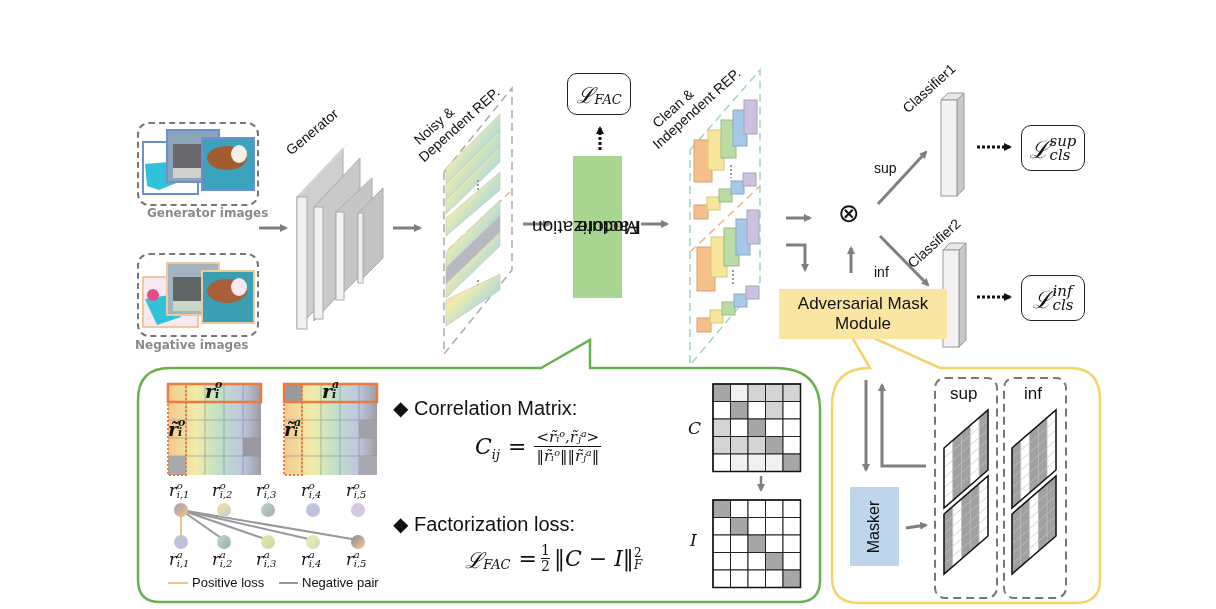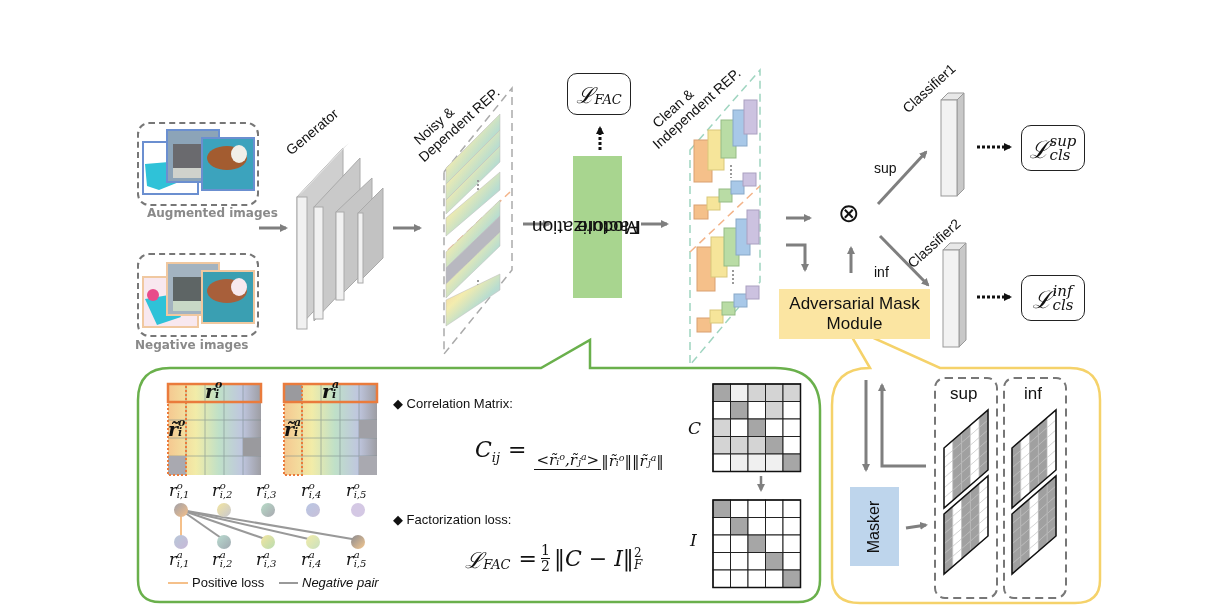--- a/index.html
+++ b/index.html
@@ -7,39 +7,39 @@
   .abs{position:absolute;}
   .rot{transform-origin:left bottom;white-space:nowrap;}
   .caption-img{font-family:"DejaVu Sans",sans-serif;font-weight:bold;font-size:12px;color:#8a8a8a;}
   .math{font-family:"DejaVu Serif",serif;font-style:italic;}
   .lossbox{border:1.5px solid #222;border-radius:10px;background:#fff;display:flex;align-items:center;justify-content:center;}
   .fact{background:#a8d58f;display:flex;align-items:center;justify-content:center;}
   .fact span{transform:rotate(-90deg);white-space:nowrap;font-size:19px;text-align:center;line-height:22px;display:block;}
   .adv{background:#fbe5a2;display:flex;align-items:center;justify-content:center;text-align:center;font-size:17px;line-height:20px;}
   .masker{background:#bed5ec;display:flex;align-items:center;justify-content:center;}
   .masker span{transform:rotate(-90deg);font-size:16px;white-space:nowrap;}
-  .bullet{font-size:13px;text-align:center;}
+  .bullet{font-size:20px;text-align:center;}
   .small{font-size:13px;}
 </style>
 </head>
 <body>
 
 <div class="abs" style="left:137px;top:122px;width:118px;height:80px;border:2px dashed #777;border-radius:12px;">
   <svg width="118" height="80">
     <rect x="4" y="18" width="55" height="52" fill="#fff" stroke="#6b8fd0" stroke-width="2"></rect>
     <polygon points="6,40 30,38 40,58 20,66 8,62" fill="#2fc2d8"></polygon>
     <rect x="28" y="6" width="52" height="52" fill="#8ca4b8" stroke="#6b8fd0" stroke-width="2"></rect>
     <rect x="34" y="20" width="40" height="26" fill="#6a6a6e"></rect>
     <rect x="34" y="44" width="40" height="10" fill="#cfd2cc"></rect>
     <rect x="63" y="14" width="52" height="52" fill="#3ca3bd" stroke="#6b8fd0" stroke-width="2"></rect>
     <ellipse cx="88" cy="34" rx="20" ry="12" fill="#a35c30"></ellipse>
     <ellipse cx="100" cy="30" rx="8" ry="9" fill="#f1efe8"></ellipse>
   </svg>
 </div>
-<div class="abs caption-img" style="left:147px;top:206px;">Augmented images</div>
+<div class="abs caption-img" style="left:147px;top:206px;">Generator images</div>
 
 <div class="abs" style="left:137px;top:253px;width:118px;height:80px;border:2px dashed #777;border-radius:12px;">
   <svg width="118" height="80">
     <rect x="4" y="22" width="55" height="50" fill="#f8e8ef" stroke="#f0c8a0" stroke-width="2"></rect>
     <polygon points="6,44 30,40 42,62 18,70" fill="#2fc2d8"></polygon>
     <circle cx="14" cy="40" r="6" fill="#e84b8a"></circle>
     <rect x="28" y="8" width="52" height="52" fill="#a3b3c0" stroke="#f0c8a0" stroke-width="2"></rect>
     <rect x="34" y="22" width="40" height="26" fill="#5e6565"></rect>
     <rect x="34" y="46" width="40" height="10" fill="#c8d8c6"></rect>
     <rect x="63" y="16" width="52" height="52" fill="#3a9fb2" stroke="#f0c8a0" stroke-width="2"></rect>
@@ -482,21 +482,21 @@
     </span>
 </div>
 
 <div class="abs rot" style="left:660px;top:120px;font-size:14px;transform:rotate(-42deg);line-height:16px;">
   <div style="padding-left:14px">Clean &amp;</div>
   <div>Independent REP.</div>
 </div>
 
 <div class="abs" style="left:838px;top:198px;font-size:26px;font-family:'DejaVu Sans',sans-serif;">⊗</div>
 
-<div class="abs adv" style="left:779px;top:289px;width:151px;height:50px;">
+<div class="abs adv" style="left:779px;top:289px;width:168px;height:50px;">
   <div>
       <div>Adversarial Mask</div>
       <div>Module</div>
     </div>
 </div>
 
 <div class="abs" style="left:874px;top:160px;font-size:14px;">sup</div>
 <div class="abs" style="left:874px;top:264px;font-size:14px;">inf</div>
 
 <div class="abs rot" style="left:910px;top:100px;font-size:14px;transform:rotate(-42deg);">Classifier1</div>
@@ -579,28 +579,28 @@
         <span>a</span>
         <span>i,4</span>
       </span></div>
     <div class="abs math" style="left: 346px; top: 550px; font-size: 16px;"><span>r</span><span style="display: inline-flex; flex-direction: column; font-size: 10px; line-height: 9px; vertical-align: top;">
         <span>a</span>
         <span>i,5</span>
       </span></div>
   </div>
 
 <div class="abs small" style="left:192px;top:575px;">Positive loss</div>
-<div class="abs small" style="left:302px;top:575px;font-style:italic;">Negative pair</div>
+<div class="abs small" style="left:302px;top:575px;">Negative pair</div>
 
 <div class="abs bullet" style="left:393px;top:396px;">◆ Correlation Matrix:</div>
 <div class="abs math" style="left:475px;top:428px;display:flex;align-items:center;font-size:22px;">
   <span>C</span>
     <span style="font-size:13px;margin-top:16px;">ij</span>
   <span style="margin:0 8px;font-style:normal;">=</span>
-  <span style="display:inline-flex;flex-direction:row;align-items:center;font-size:15px;margin-top:23px;">
+  <span style="display:inline-flex;flex-direction:column;align-items:center;font-size:15px;">
     <span style="border-bottom:1.5px solid #111;padding:0 2px;">&lt;r̃ᵢᵒ,r̃ⱼᵃ&gt;</span>
     <span>‖r̃ᵢᵒ‖‖r̃ⱼᵃ‖</span>
   </span>
 </div>
 <div class="abs bullet" style="left:393px;top:512px;">◆ Factorization loss:</div>
 <div class="abs math" style="left:465px;top:543px;display:flex;align-items:center;font-size:22px;">
   <span>ℒ</span>
     <span style="font-size:13px;margin-top:12px;">FAC</span>
   <span style="margin:0 4px 0 8px;font-style:normal;">= </span>
   <span style="display:inline-flex;flex-direction:column;align-items:center;font-size:14px;font-style:normal;line-height:15px;">

